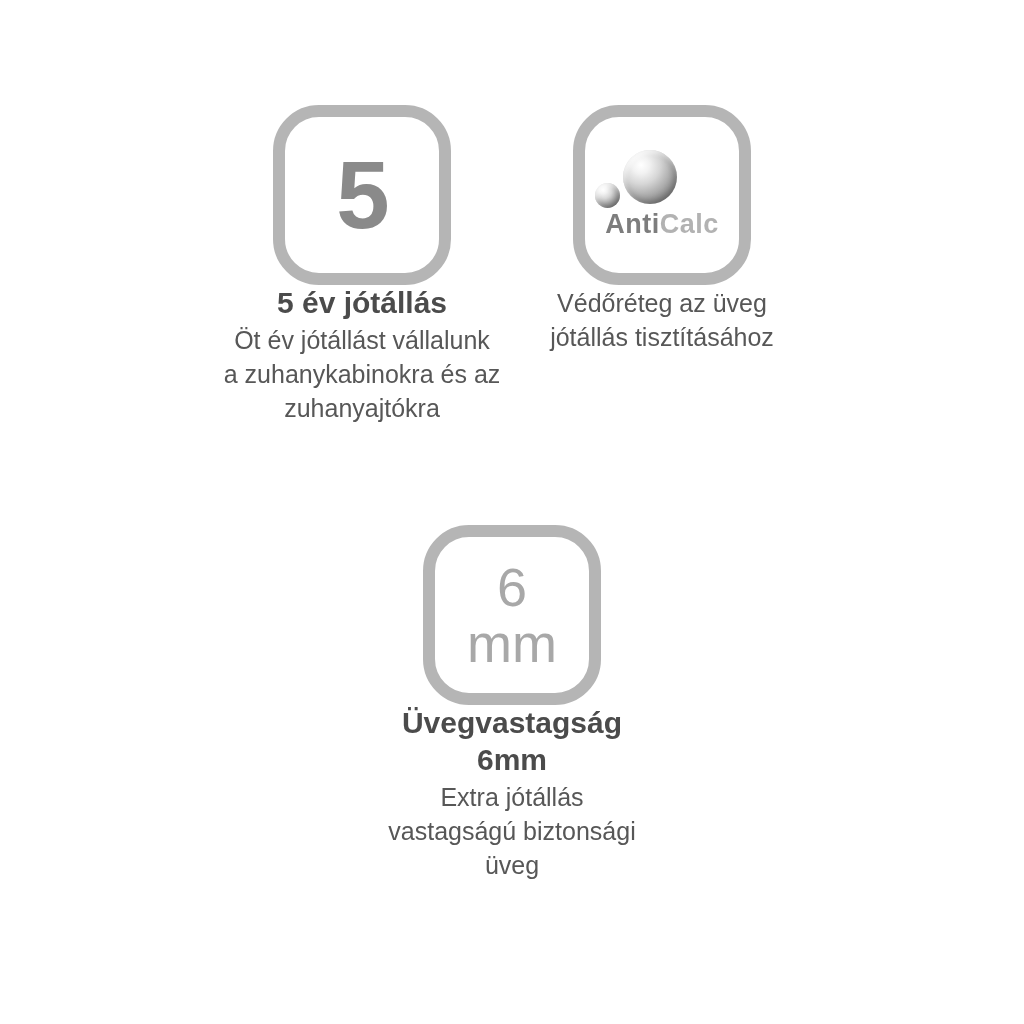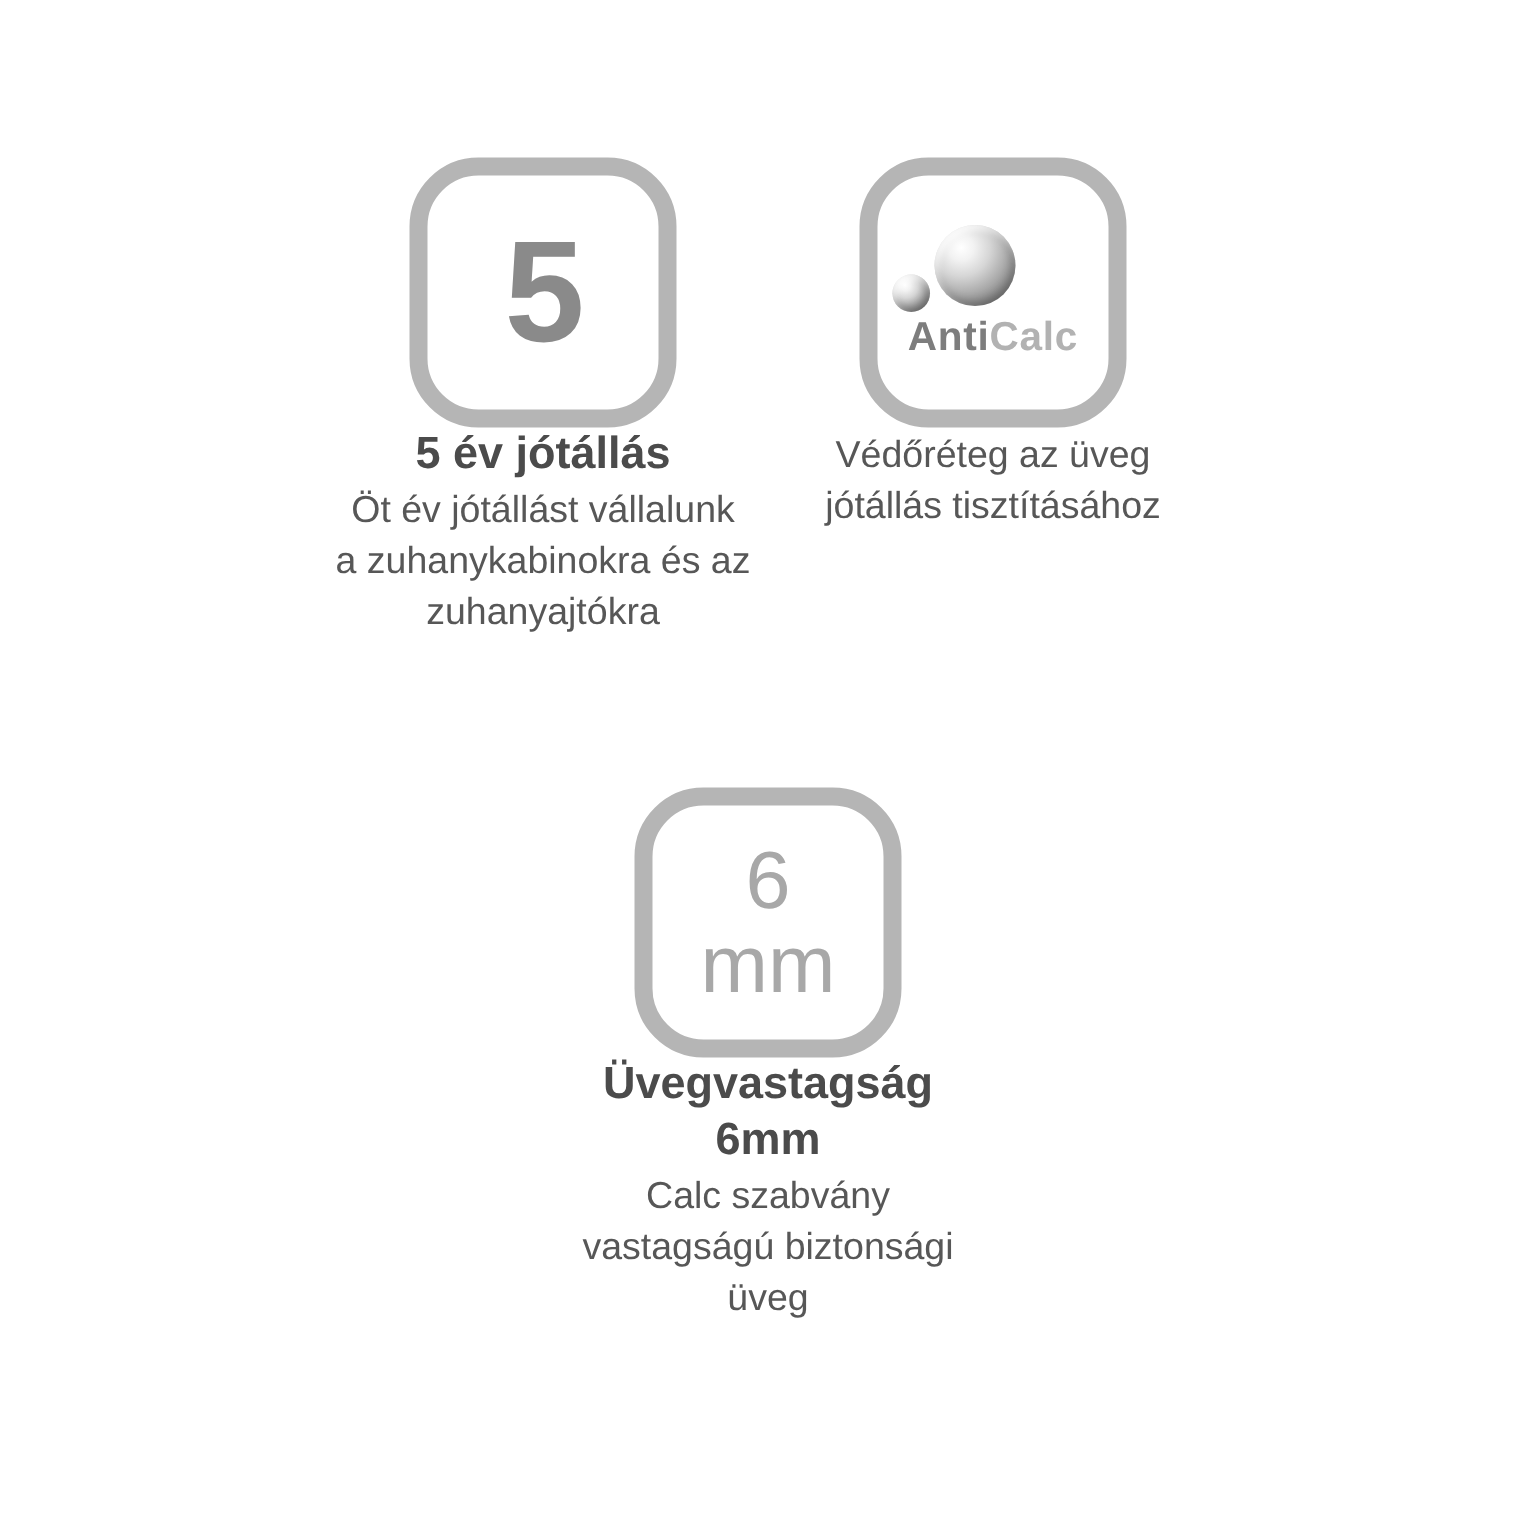--- a/index.html
+++ b/index.html
@@ -109,19 +109,19 @@
 jótállás tisztításához</div>
   </div>
 
   <div class="feature f-thickness">
     <div class="icon-box">
       <div class="glyph-6mm">6
 mm</div>
     </div>
     <div class="feature-title">Üvegvastagság
 6mm</div>
-    <div class="feature-desc">Calc szabvány
+    <div class="feature-desc">Extra jótállás
 vastagságú biztonsági
 üveg</div>
   </div>
 
 
 </div>
 
 </body></html>

